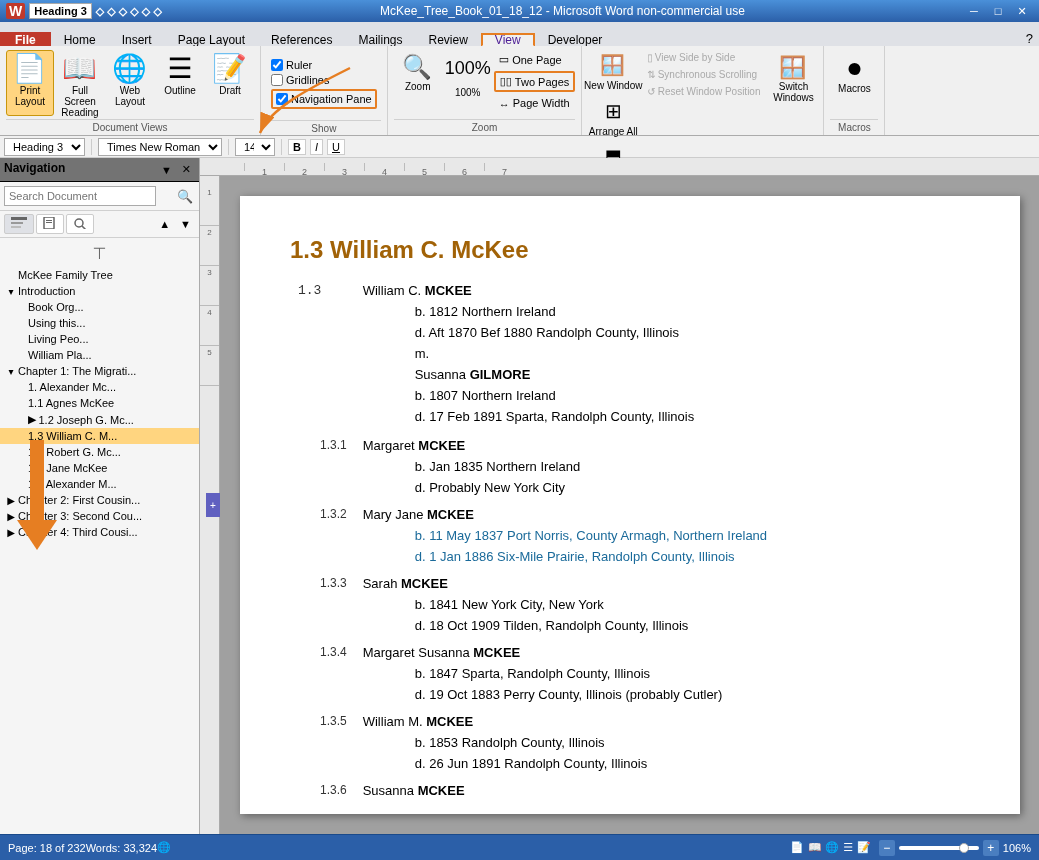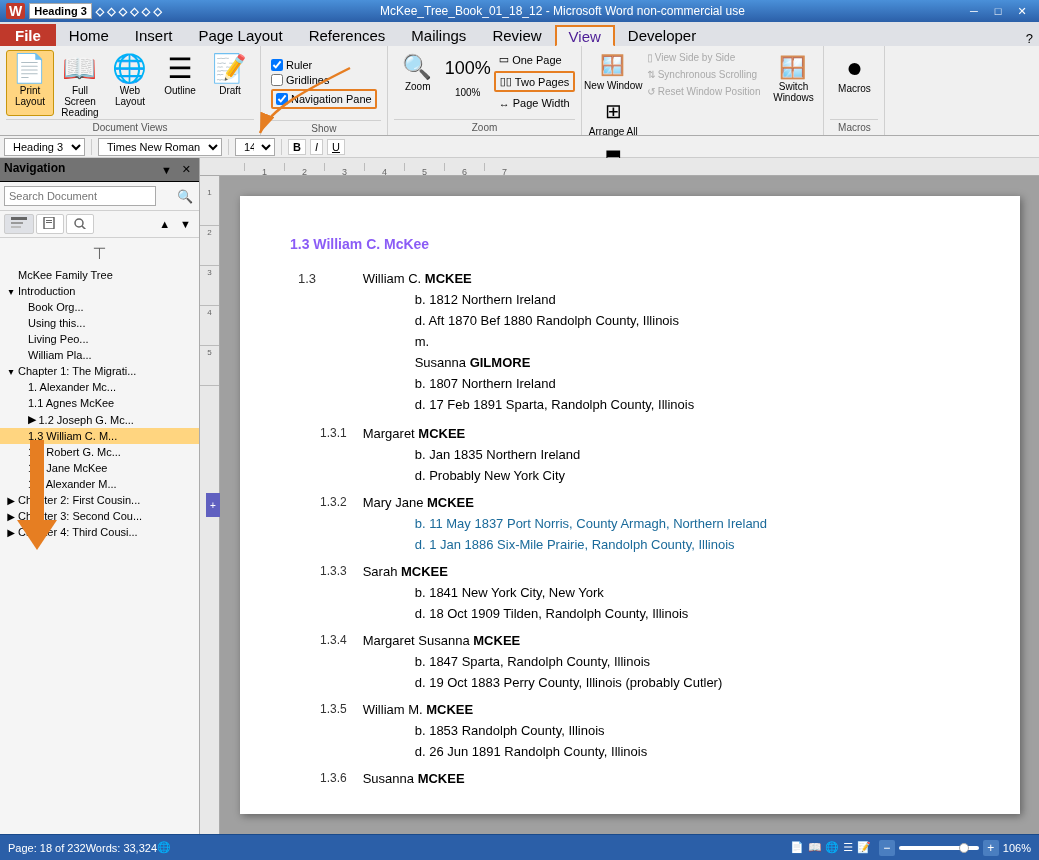--- a/index.html
+++ b/index.html
@@ -17,26 +17,26 @@
       font-size: 12px;
       font-weight: bold;
     }
     .title-bar-left { display: flex; align-items: center; gap: 4px; }
     .title-bar-title { flex: 1; text-align: center; font-size: 12px; font-weight: normal; }
     .title-bar-controls { display: flex; gap: 2px; }
     .tb-btn { width: 22px; height: 18px; display: flex; align-items: center; justify-content: center; font-size: 11px; color: white; cursor: pointer; border: none; background: transparent; }
     .ribbon-tabs { display: flex; background: #dfe1e6; height: 24px; align-items: flex-end; }
     .ribbon-tab {
       padding: 4px 12px;
-      font-size: 15px;
+      font-size: 12px;
       cursor: pointer;
       background: #dfe1e6;
       border: 1px solid transparent;
       border-bottom: none;
-      height: 22px;
+      height: 14px;
       display: flex; align-items: center;
     }
     .ribbon-tab.file {
       background: #c0392b;
       color: white;
       font-weight: bold;
       padding: 4px 14px;
       border-color: transparent;
     }
     .ribbon-tab.view-active {
@@ -186,25 +186,25 @@
 
     .doc-page {
       background: white;
       width: 780px;
       min-height: 600px;
       box-shadow: 2px 2px 8px rgba(0,0,0,0.4);
       padding: 40px 50px;
       position: relative;
     }
 
-    .page-heading { font-size: 14px; font-weight: bold; color: #8b5cf6; margin-bottom: 16px; }
+    .page-heading { font-size: 24px; font-weight: bold; color: #a16207; margin-bottom: 16px; }
 
     .genealogy-table { width: 100%; border-collapse: collapse; font-size: 13px; }
     .genealogy-table td { padding: 3px 8px; vertical-align: top; }
-    .genealogy-table .section-num { width: 50px; font-weight: normal; color: #333; }
+    .genealogy-table .section-num { width: 50px; font-weight: normal; color: #333; font-family: Liberation Mono, monospace; }
     .genealogy-table .indent1 { padding-left: 60px; }
     .genealogy-table .blue-text { color: #1a6a9a; }
     .genealogy-table .subsec { font-size: 12px; color: #333; padding-left: 30px; }
 
     .doc-nav-btn {
       position: absolute; left: -14px; top: 50%; transform: translateY(-50%);
       background: #6060c0; color: white; border: none; width: 14px; height: 24px; cursor: pointer;
       font-size: 10px; display: flex; align-items: center; justify-content: center;
     }
 

